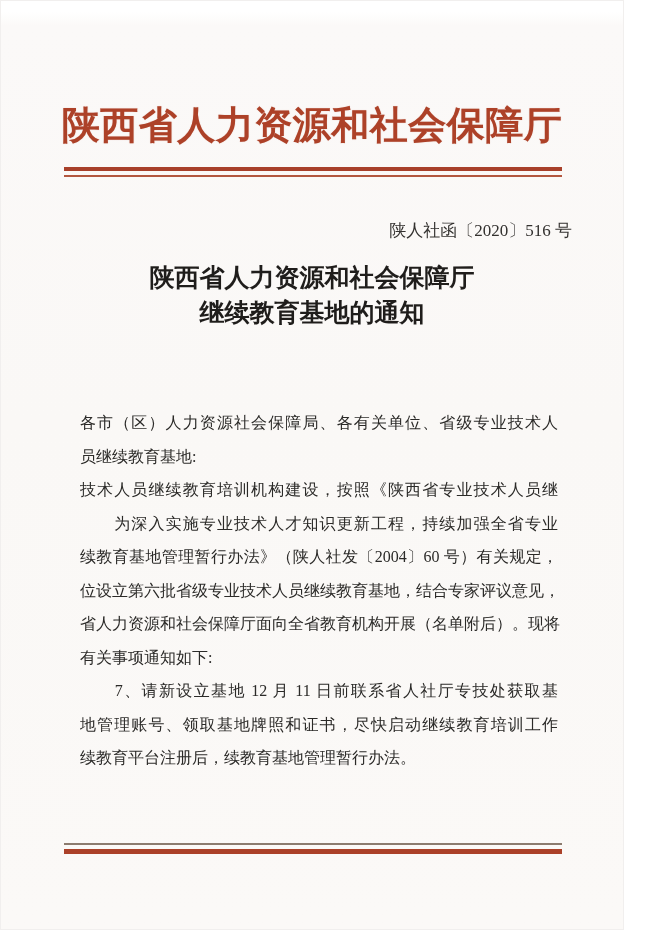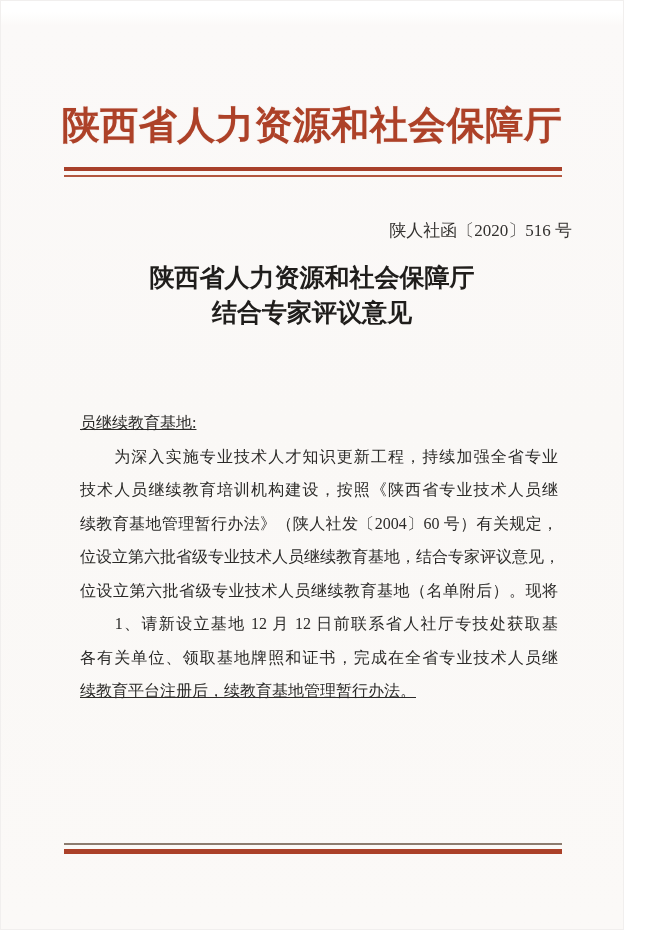--- a/index.html
+++ b/index.html
@@ -98,48 +98,49 @@
   }
   .body-block .line {
     height: 33.5px;
     line-height: 33.5px;
     text-align: justify;
     text-align-last: justify;
     white-space: nowrap;
   }
   .body-block .line.short {
     text-align-last: left;
-    text-decoration: underline;
   }
 </style>
 </head>
 <body>
 
 <div class="page">
 
   <div class="agency">陕西省人力资源和社会保障厅</div>
 
   <div class="rule rule-top-thick"></div>
   <div class="rule rule-top-thin"></div>
 
   <div class="doc-no">陕人社函〔2020〕516 号</div>
 
   <div class="title">
     <div class="t-line">陕西省人力资源和社会保障厅</div>
-    <div class="t-line">结合专家评议意见</div>
+    <div class="t-line">继续教育基地的通知</div>
   </div>
 
   <div class="body-block">
+    <div class="line">各市（区）人力资源社会保障局、各有关单位、省级专业技术人</div>
     <div class="line short">员继续教育基地:</div>
+    <div class="line">技术人员继续教育培训机构建设，按照《陕西省专业技术人员继</div>
     <div class="line">　　为深入实施专业技术人才知识更新工程，持续加强全省专业</div>
-    <div class="line">技术人员继续教育培训机构建设，按照《陕西省专业技术人员继</div>
     <div class="line">续教育基地管理暂行办法》（陕人社发〔2004〕60 号）有关规定，</div>
     <div class="line">位设立第六批省级专业技术人员继续教育基地，结合专家评议意见，</div>
-    <div class="line">位设立第六批省级专业技术人员继续教育基地（名单附后）。现将</div>
-    <div class="line">　　1、请新设立基地 12 月 12 日前联系省人社厅专技处获取基</div>
-    <div class="line">各有关单位、领取基地牌照和证书，完成在全省专业技术人员继</div>
+    <div class="line">省人力资源和社会保障厅面向全省教育机构开展（名单附后）。现将</div>
+    <div class="line short">有关事项通知如下:</div>
+    <div class="line">　　7、请新设立基地 12 月 11 日前联系省人社厅专技处获取基</div>
+    <div class="line">地管理账号、领取基地牌照和证书，尽快启动继续教育培训工作</div>
     <div class="line short">续教育平台注册后，续教育基地管理暂行办法。</div>
   </div>
 
   <div class="rule rule-bottom-thin"></div>
   <div class="rule rule-bottom-thick"></div>
 
 </div>
 
 </body></html>

